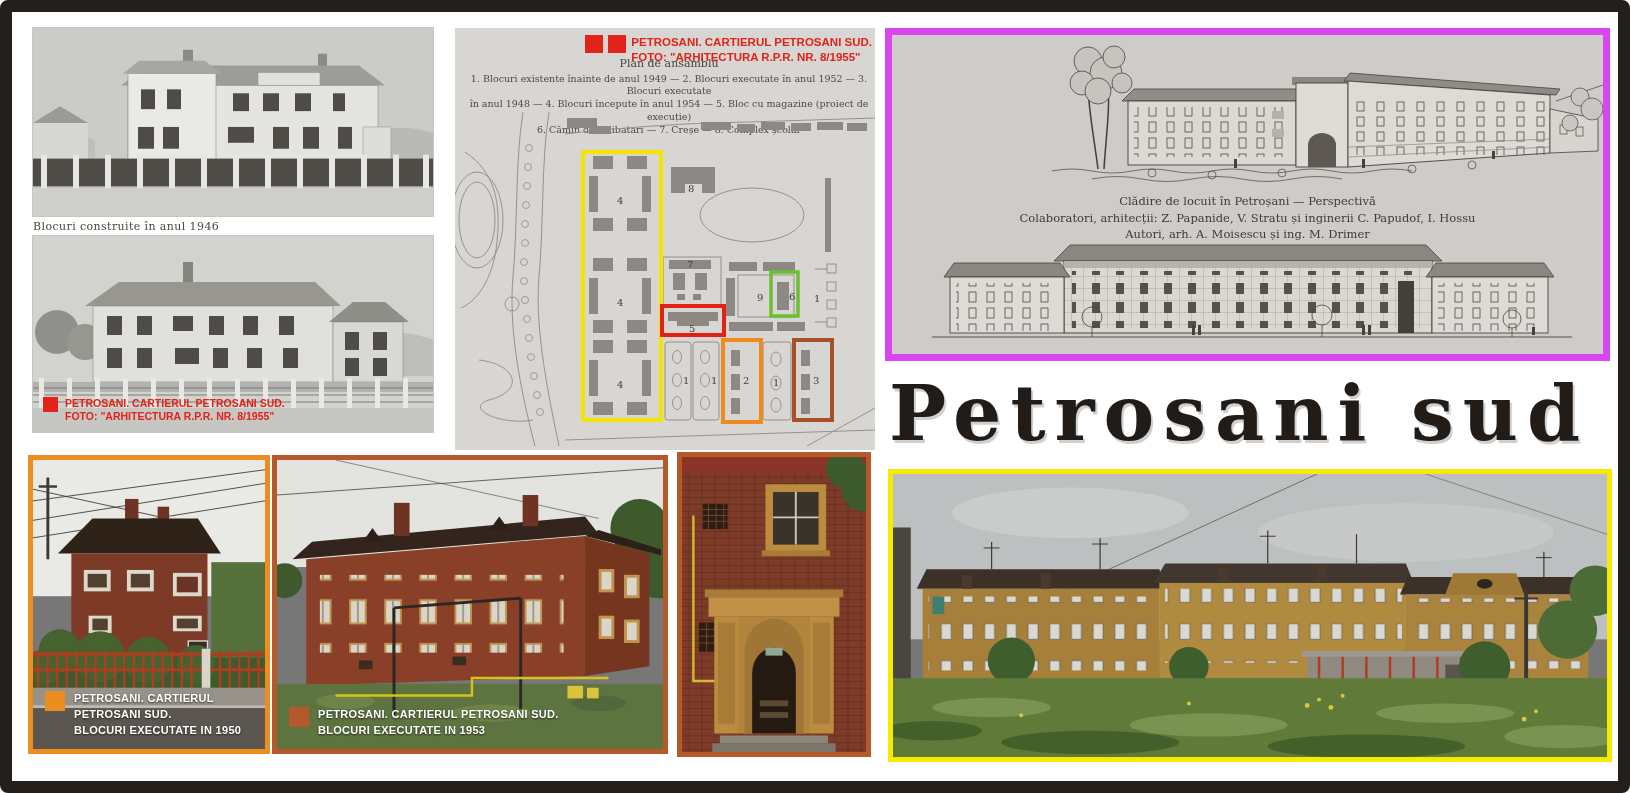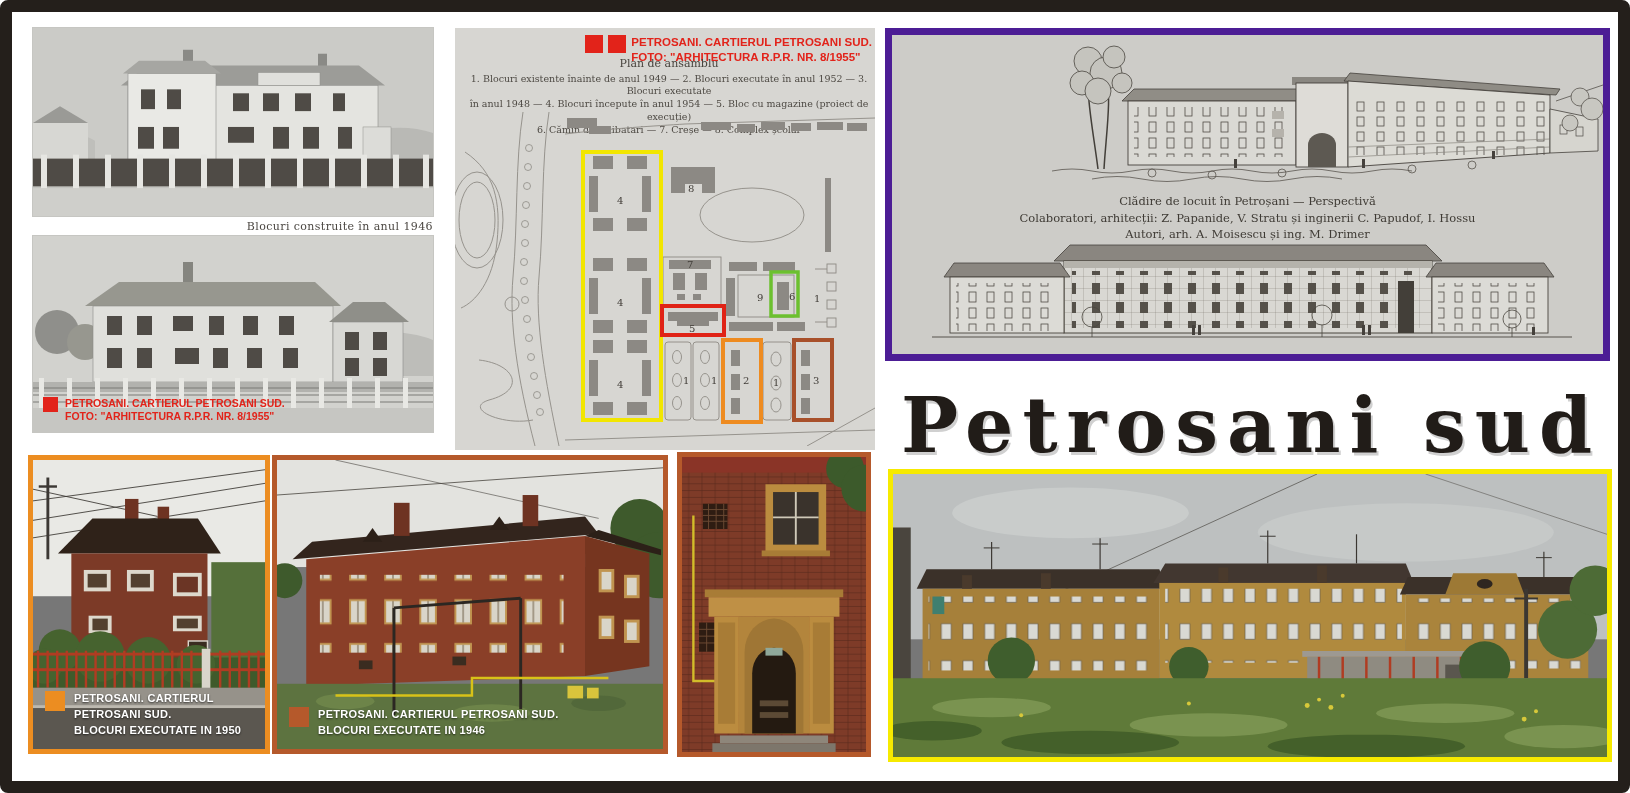--- a/index.html
+++ b/index.html
@@ -7,21 +7,21 @@
           border-radius:8px;box-sizing:border-box;overflow:hidden;
           font-family:"Liberation Sans",sans-serif}
   .abs{position:absolute}
 
   
   .archive{left:21px;top:16px;width:400px;height:440px}
   .bwphoto{left:0;width:400px;background:#d6d6d2;box-shadow:0 0 0 1px #c6c6c2}
   .p1946{top:0;height:188px}
   .p5253{top:208px;height:196px}
   .bwphoto svg{display:block;width:100%;height:100%}
-  .bwcap{left:0;width:400px;text-align:right;
+  .bwcap{left:0;width:400px;text-align:left;
          font:11px/1.2 "DejaVu Serif",serif;color:#4b4742;letter-spacing:.4px}
   .cap1{top:192px}
   .cap2{top:410px}
   .credit{position:absolute;left:10px;bottom:8px;display:flex;gap:7px;align-items:flex-start}
   .sq{display:inline-block;width:15px;height:15px;background:#e2231a;flex:0 0 auto}
   .sq.big{width:18px;height:18px}
   .sq.orange{background:#ec8d21;width:20px;height:20px}
   .sq.brown{background:#b5592b;width:20px;height:20px}
   .credit-text .line{display:block;font:bold 10.5px/1.3 "Liberation Sans",sans-serif;color:#e2231a}
   .credit-text.big .line{font-size:11.5px}
@@ -29,28 +29,28 @@
   
   .plan{left:443px;top:16px;width:420px;height:422px;background:#d7d6d2}
   .plan-credit{position:absolute;right:3px;top:7px;display:flex;gap:5px;align-items:flex-start}
   .legend{position:absolute;left:8px;right:0;top:28px;text-align:center}
   .legend-title{font:11px/1.5 "DejaVu Serif",serif;color:#47433d}
   .legend-line{font:9.5px/1.35 "DejaVu Serif",serif;color:#4e4a44}
   .plan-svg{left:0;top:84px;width:420px;height:334px}
 
   
   .drawings{left:873px;top:16px;width:725px;height:333px;background:#cdccc8;
-            border:7px solid #4c1d95;box-sizing:border-box;overflow:hidden}
+            border:7px solid #d946ef;box-sizing:border-box;overflow:hidden}
   .persp{left:0;top:4px;width:711px;height:150px}
   .draw-cap{left:0;top:158px;width:711px;text-align:center}
   .draw-cap div{font:11.5px/1.45 "DejaVu Serif",serif;color:#3f3b35}
   .elev{left:0;top:206px;width:711px;height:104px}
 
   
-  .title{left:873px;top:356px;margin:16px;white-space:nowrap;
+  .title{left:873px;top:356px;margin:4px;white-space:nowrap;
          font:700 76px/1.1 "DejaVu Serif",serif;letter-spacing:9px;color:#211c18;
          text-shadow:2px 3px 0 rgba(120,120,120,.35)}
 
   
   .photo{box-sizing:border-box;margin:0;overflow:hidden;background:#777}
   .photo svg{display:block;width:100%;height:100%}
   .pa{left:16px;top:443px;width:242px;height:299px;border:5px solid #ec8d21}
   .pb{left:260px;top:443px;width:396px;height:299px;border:5px solid #b5592b}
   .pc{left:665px;top:440px;width:194px;height:305px;border:5px solid #b5592b}
   .pd{left:876px;top:457px;width:724px;height:293px;border:5px solid #f6ea00}
@@ -562,21 +562,21 @@
       <path d="M60,242 H200 V224 H340" stroke="#d8c218" stroke-width="2.5" fill="none"></path>
       <rect x="298" y="232" width="16" height="13" fill="#d9c43c"></rect>
       <rect x="318" y="234" width="12" height="11" fill="#d9c43c"></rect>
       <rect x="84" y="206" width="14" height="9" fill="#3a2c20"></rect>
         <rect x="180" y="202" width="14" height="9" fill="#3a2c20"></rect>
     </svg>
     <figcaption class="ovlabel">
       <span class="sq brown"></span>
       <span class="wlines">
         <span>PETROSANI. CARTIERUL PETROSANI SUD.</span>
-        <span>BLOCURI EXECUTATE IN 1946</span>
+        <span>BLOCURI EXECUTATE IN 1953</span>
       </span>
     </figcaption>
   </figure>
 
   <figure class="abs photo pc">
     <svg viewBox="0 0 194 303" preserveAspectRatio="none">
       <defs>
         <pattern id="pbrick" width="14" height="7" patternUnits="userSpaceOnUse">
           <path d="M0,6.5 H14 M7,0 V6.5" stroke="rgba(0,0,0,0.18)" stroke-width="1" fill="none"></path>
         </pattern>

